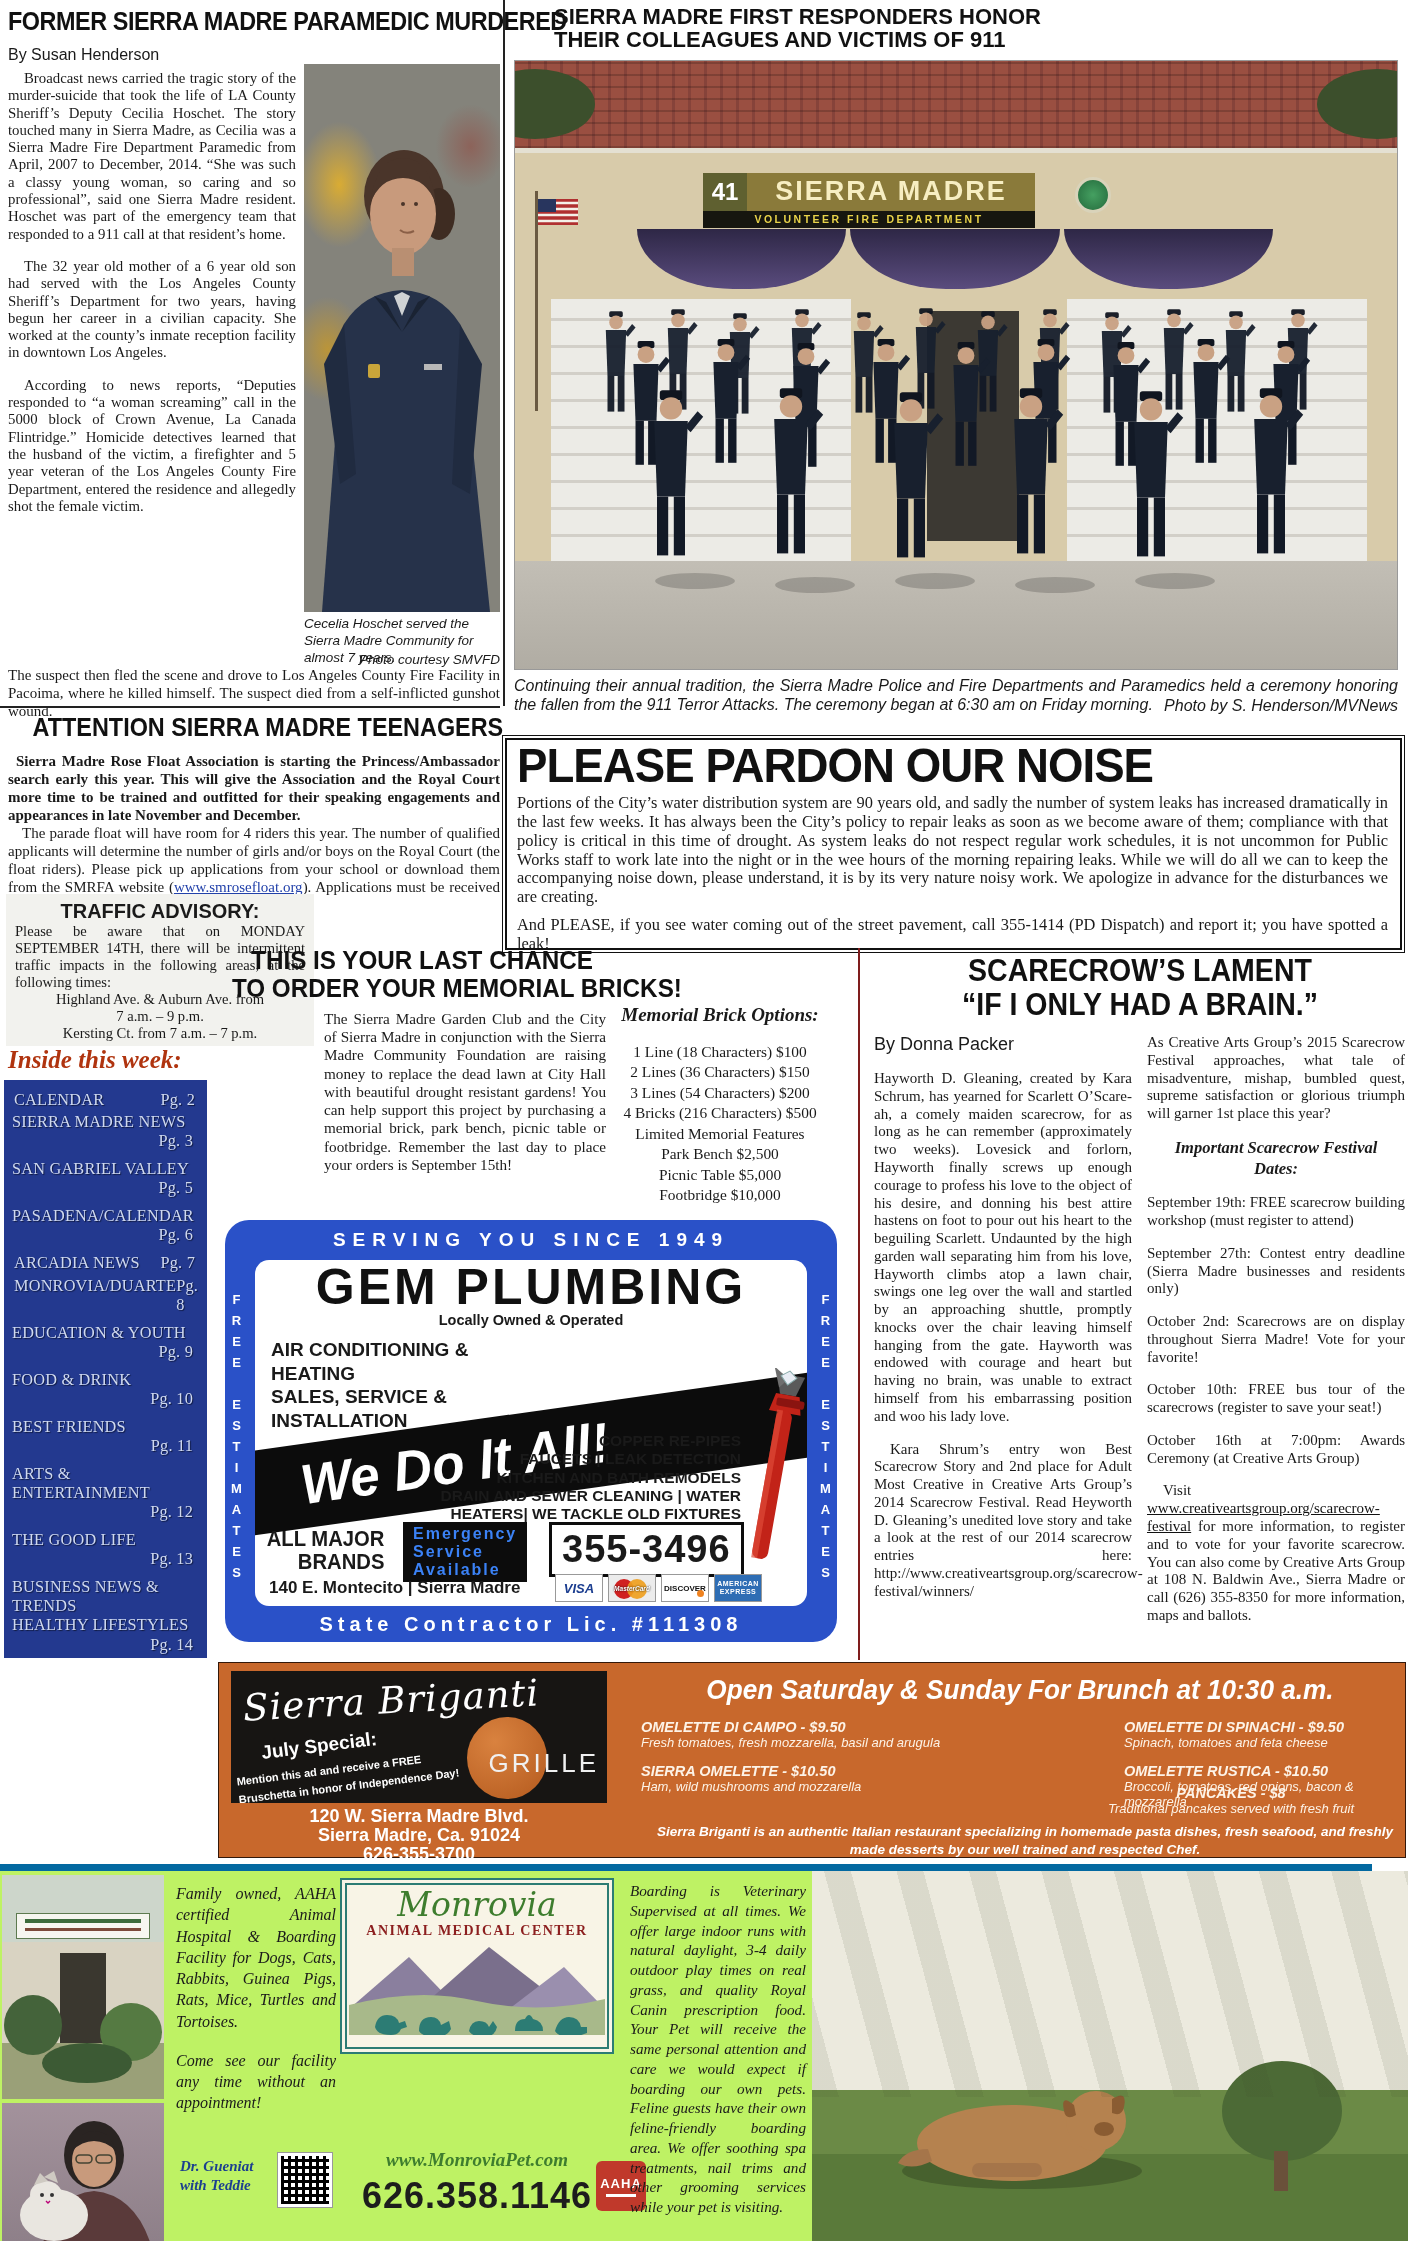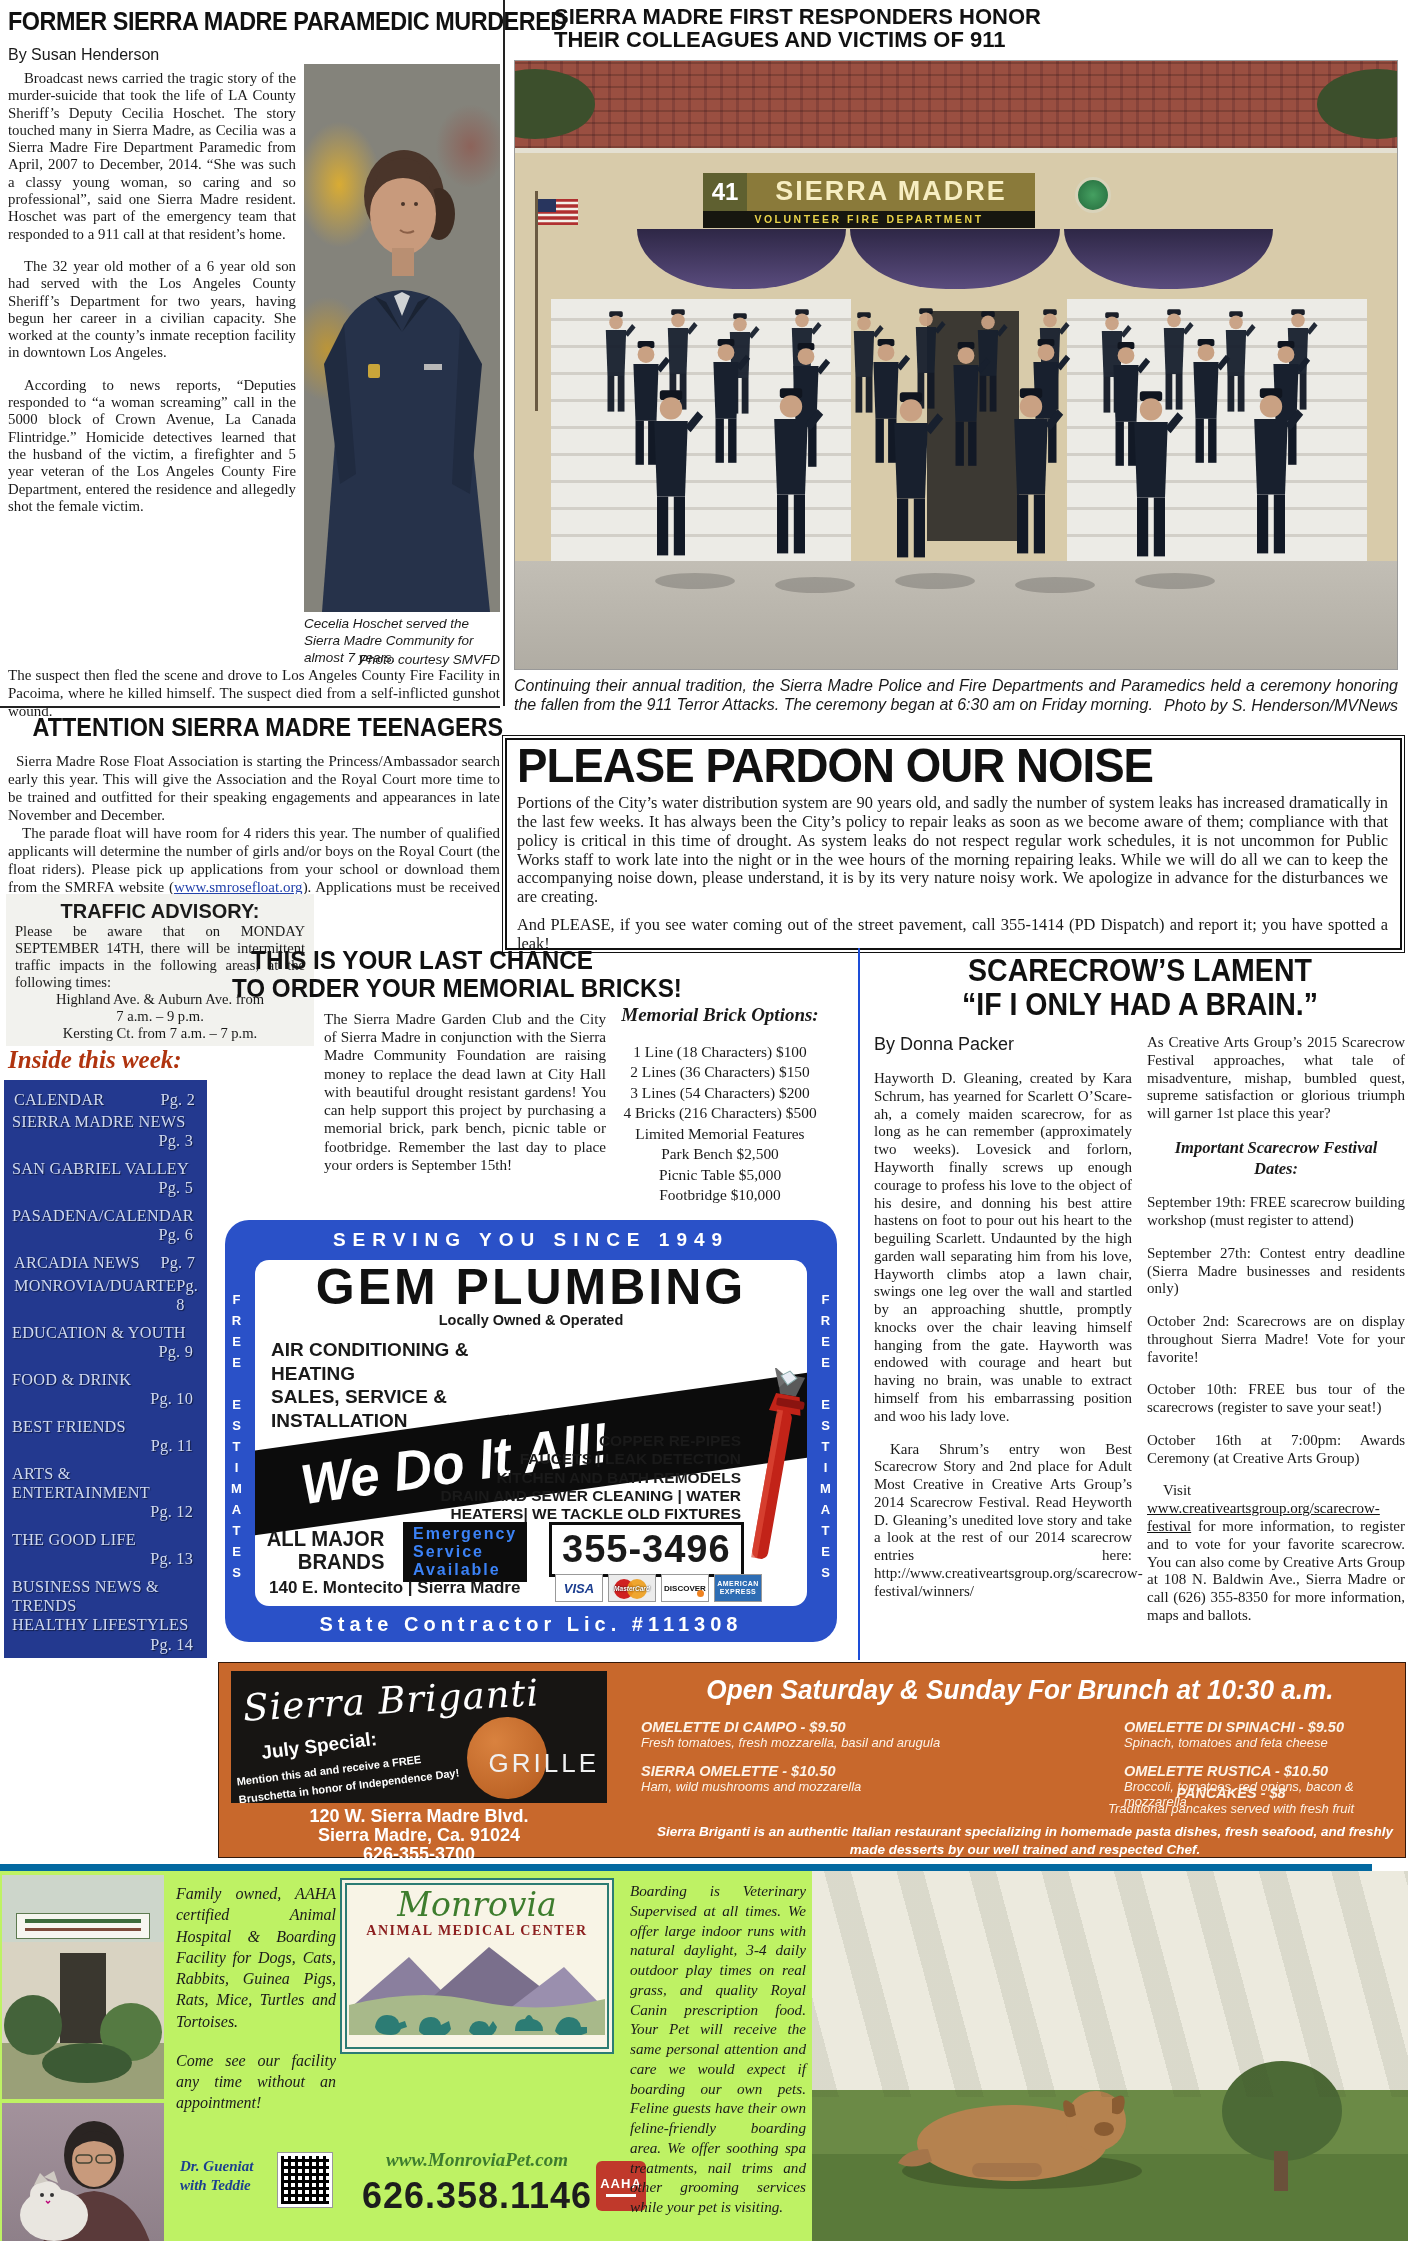--- a/index.html
+++ b/index.html
@@ -58,21 +58,21 @@
   
   .noise { position:absolute; left:505px; top:738px; width:897px; height:212px; border:2px solid #111; outline:1.5px solid #111; outline-offset:2px; padding:2px 12px 0 10px; overflow:hidden; background:#fff; }
   .noise-hl { font-size:48px; letter-spacing:-1px; transform:scaleX(.95); transform-origin:0 50%; white-space:nowrap; line-height:1.0; }
   .noise p { font-size:16.4px; line-height:1.15; text-align:justify; margin-top:4px; }
   .noise p + p { margin-top:9px; }
 
   
   .teen { position:absolute; left:8px; top:712px; width:492px; }
   .teen-hl { font-size:26px; transform:scaleX(.9); transform-origin:50% 0; text-align:center; white-space:nowrap; }
   .teen p { font-size:15px; line-height:1.2; text-align:justify; }
-  .teen p:first-of-type { margin-top:9px; text-indent:8px; }
+  .teen p:first-of-type { margin-top:9px; text-indent:8px;font-weight:bold; }
   .teen p + p { text-indent:14px; }
   a.blue-link { color:#2241aa; text-decoration:underline; }
   a.plain-link { color:#111; text-decoration:underline; }
 
   
   .traffic { position:absolute; left:6px; top:894px; width:308px; height:152px; background:#f2f2ee; padding:5px 9px; }
   .traffic-t { text-align:center; font:bold 21px "Liberation Sans",sans-serif; transform:scaleX(.95); }
   .traffic p { font-size:14.6px; line-height:1.17; text-align:justify; }
   .traffic .ctr { text-align:center; }
 
@@ -117,21 +117,21 @@
   .mc-c2 { left:18px; background:#efa020; opacity:.92; }
   .card.mc span { position:relative; z-index:2; color:#fff; font:bold italic 6.5px "Liberation Sans",sans-serif; text-shadow:0 0 2px #000; }
   .card.disc span { color:#111; font:bold 8px "Liberation Sans",sans-serif; }
   .disc-dot { position:absolute; right:4px; bottom:4px; width:7px; height:7px; border-radius:50%; background:#ef8220; }
   .card.amex { background:#2e6db4; flex-direction:column; }
   .card.amex span { color:#fff; font:bold 7px "Liberation Sans",sans-serif; letter-spacing:.5px; line-height:1.15; }
   .gem-lic { position:absolute; bottom:6px; width:100%; text-align:center; color:#fff; font:bold 20px "Liberation Sans",sans-serif; letter-spacing:5px; }
   .wrench { position:absolute; right:0px; top:108px; z-index:5; }
 
   
-  .scare { position:absolute; left:858px; top:948px; width:548px; height:712px; border-left:2px solid #1d4ed8; padding-left:14px; }
+  .scare { position:absolute; left:858px; top:948px; width:548px; height:712px; border-left:2px solid #7f1d1d; padding-left:14px; }
   .sc-hl { text-align:center; font-size:31px; line-height:1.1; transform:scaleX(.92); transform-origin:50% 0; margin-top:6px; }
   .sc-cols { display:flex; gap:15px; margin-top:12px; }
   .sc-col { width:258px; font-size:15px; line-height:1.185; text-align:justify; }
   .sc-by { font:18px "Liberation Sans",sans-serif; margin-bottom:15px; }
   .sc-col p { margin-bottom:15px; }
   .sc-dt { text-align:center; font:bold italic 16.5px "Liberation Serif",serif; line-height:1.25; margin:2px 0 15px; }
   .indent { text-indent:16px; }
 
   
   .brig { position:absolute; left:218px; top:1662px; width:1188px; height:196px; background:#c8682c; border:1px solid #33180a; }

